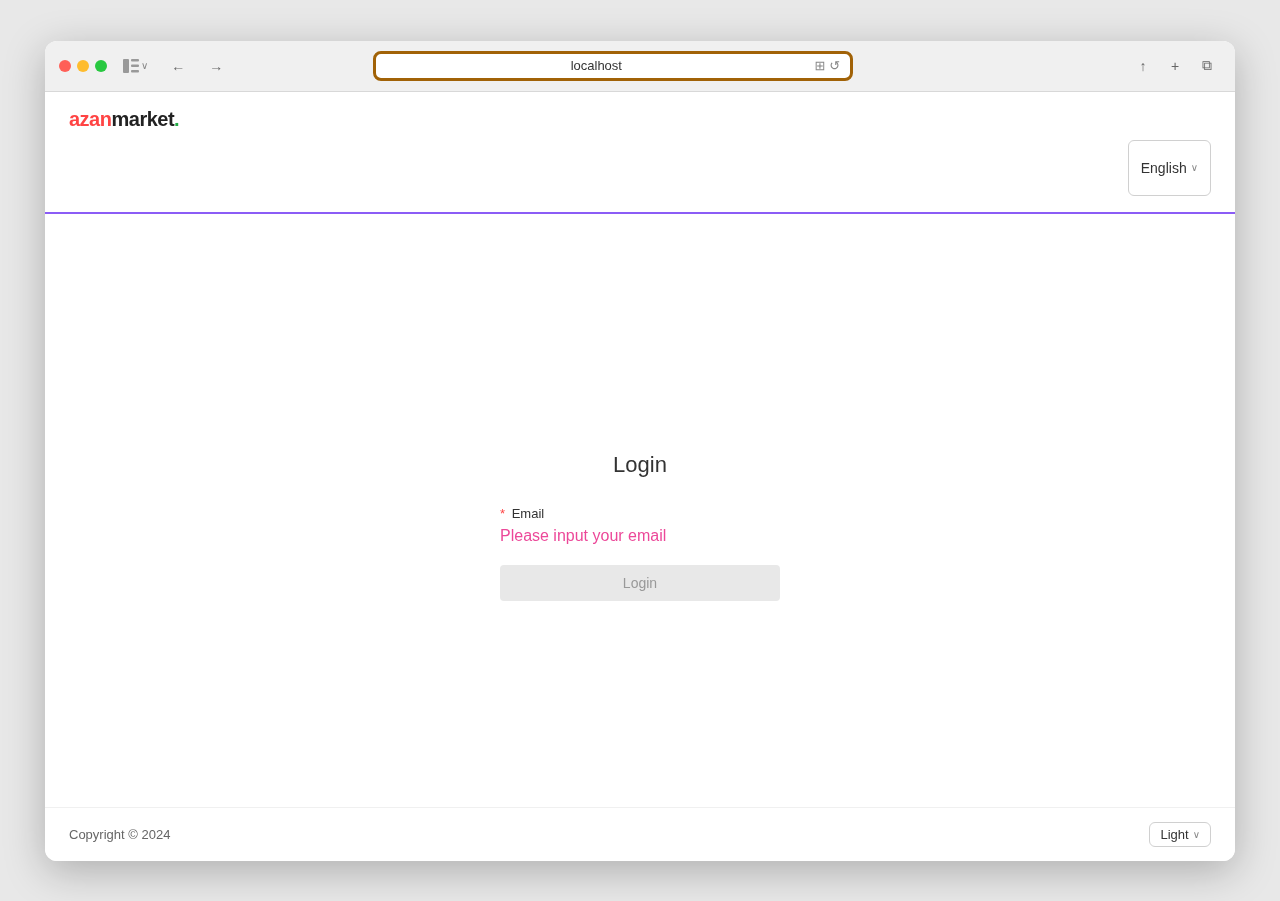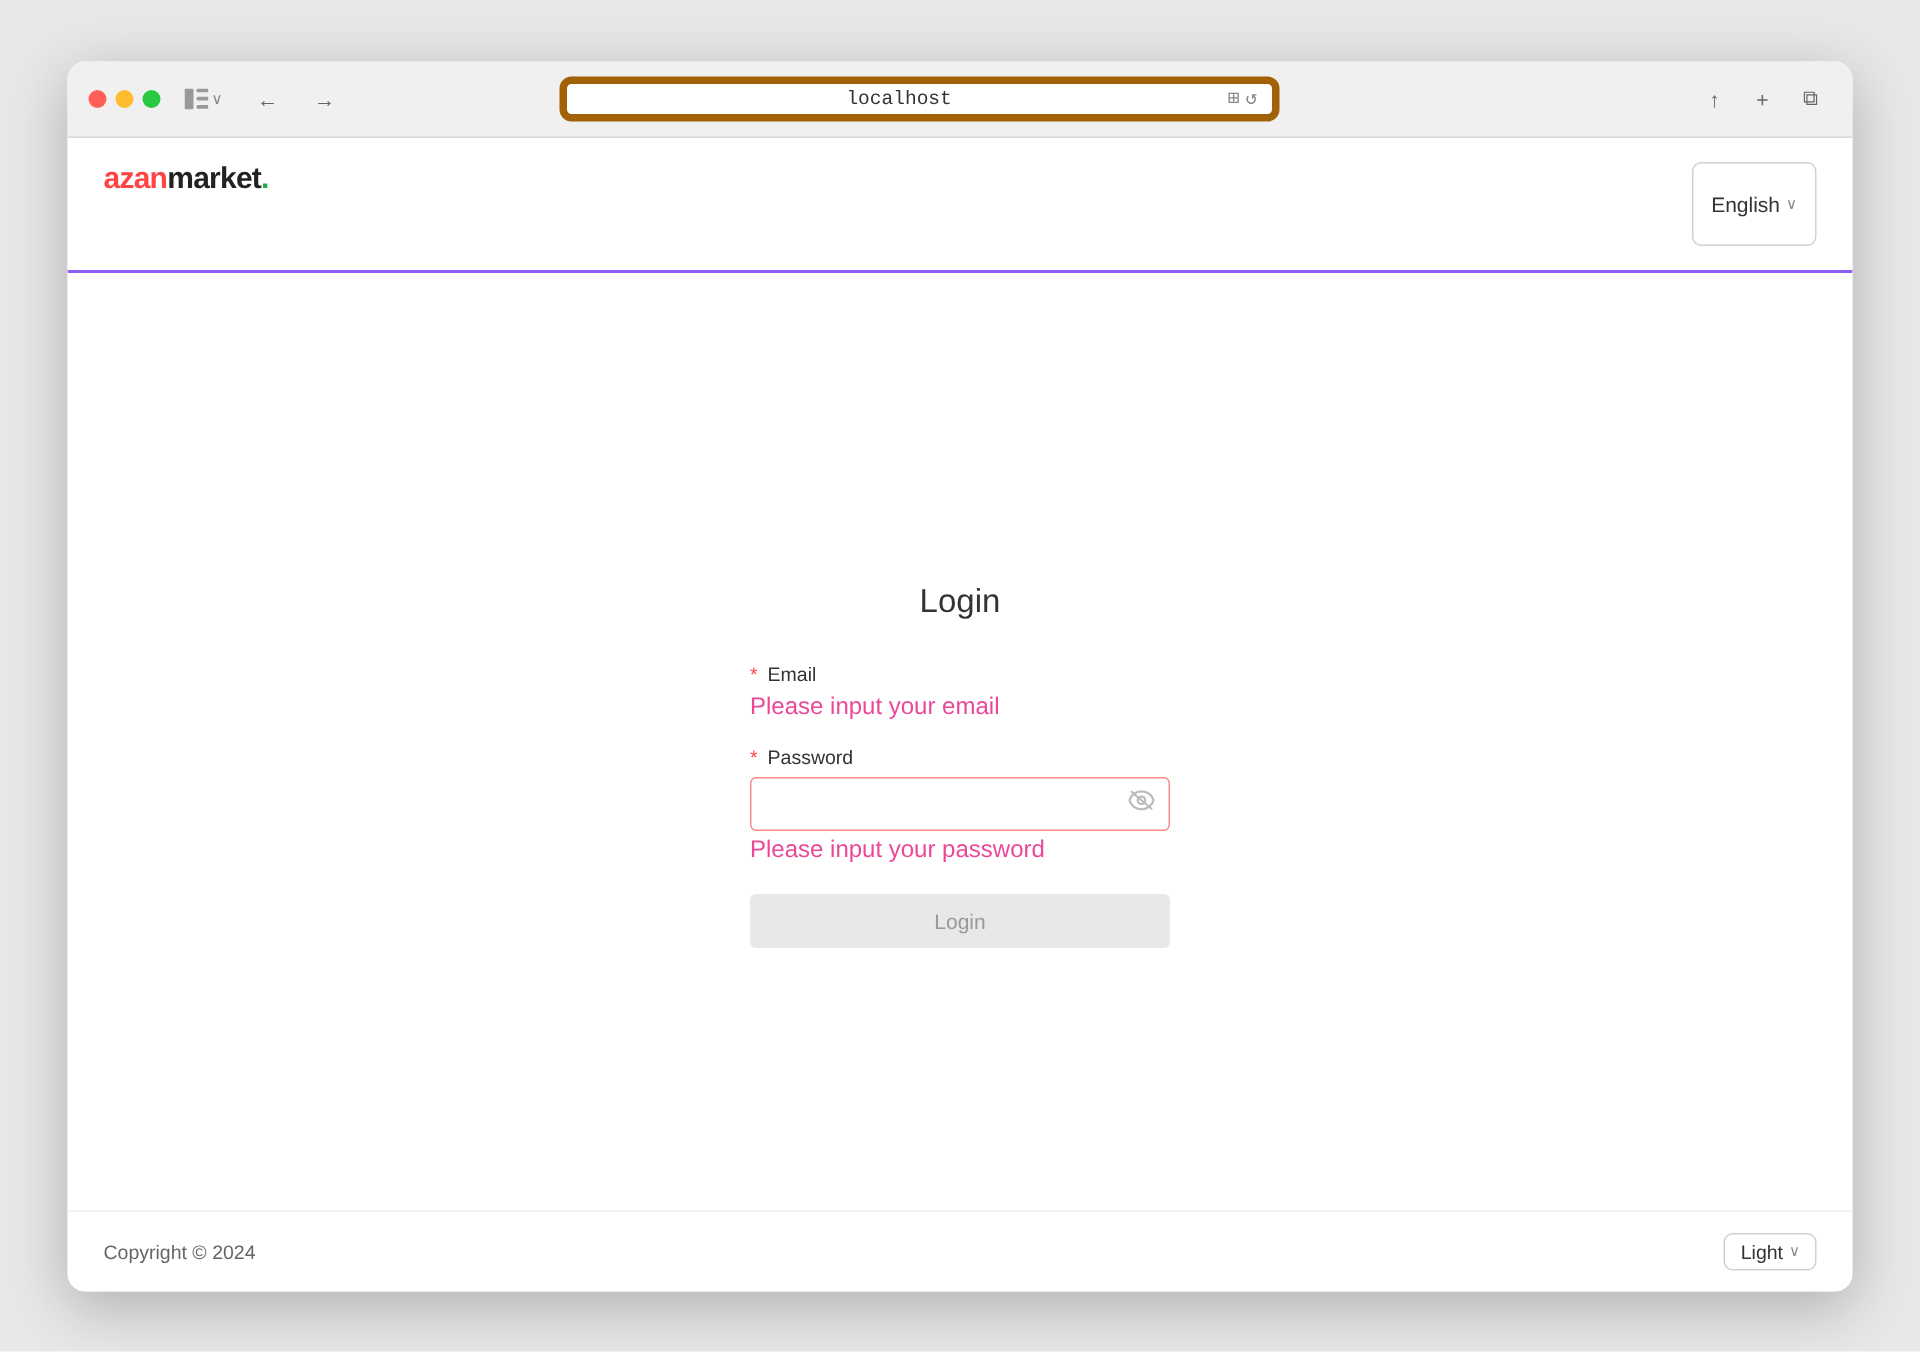--- a/index.html
+++ b/index.html
@@ -73,29 +73,28 @@
       background: transparent;
       cursor: pointer;
       color: #666;
       border-radius: 4px;
     }
 
     .address-bar {
       flex: 1;
       max-width: 480px;
       height: 30px;
-      border: 5px solid #a16207;
+      border: 3px solid #a16207;
       border-radius: 8px;
       background: #ffffff;
       display: flex;
       align-items: center;
       padding: 0 10px;
       gap: 8px;
       margin: 0 auto;
-      font-family: Liberation Mono, monospace;
     }
 
     .address-text {
       flex: 1;
       font-size: 13px;
       color: #333;
       text-align: center;
     }
 
     .address-icons {
@@ -142,20 +141,21 @@
       display: flex;
       align-items: center;
       gap: 4px;
       padding: 19px 12px;
       border: 1px solid #d0d0d0;
       border-radius: 6px;
       background: #ffffff;
       cursor: pointer;
       font-size: 14px;
       color: #333;
+      margin-top: 32px;
     }
 
     
     .main-area {
       flex: 1;
       display: flex;
       align-items: center;
       justify-content: center;
       padding: 40px 20px;
       margin-top: 32px;
@@ -336,37 +336,20 @@
         
         <div class="form-group">
           <label class="form-label">
             <span class="required">*</span>
             <span>Email</span>
           </label>
           <div class="error-msg">Please input your email</div>
         </div>
 
         
-        <div class="form-group">
-          <label class="form-label">
-            <span class="required">*</span>
-            <span>Password</span>
-          </label>
-          <div class="form-input-wrapper">
-            <input type="password" class="form-input" style="">
-            <span class="eye-icon">
-              <svg width="18" height="14" viewBox="0 0 18 14" fill="none" xmlns="http://www.w3.org/2000/svg">
-                <path d="M9 1C5 1 1.73 3.61 1 7c.73 3.39 4 6 8 6s7.27-2.61 8-6c-.73-3.39-4-6-8-6z" stroke="#bbb" stroke-width="1.5" fill="none"></path>
-                <circle cx="9" cy="7" r="2.5" stroke="#bbb" stroke-width="1.5" fill="none"></circle>
-                <line x1="2" y1="1" x2="16" y2="13" stroke="#bbb" stroke-width="1.5"></line>
-              </svg>
-            </span>
-          </div>
-          <div class="error-msg">Please input your password</div>
-        </div>
 
         
         <button class="login-btn">Login</button>
 
       </div>
     </main>
 
     <footer class="site-footer">
       <span>Copyright © 2024</span>
       <button class="theme-selector">

